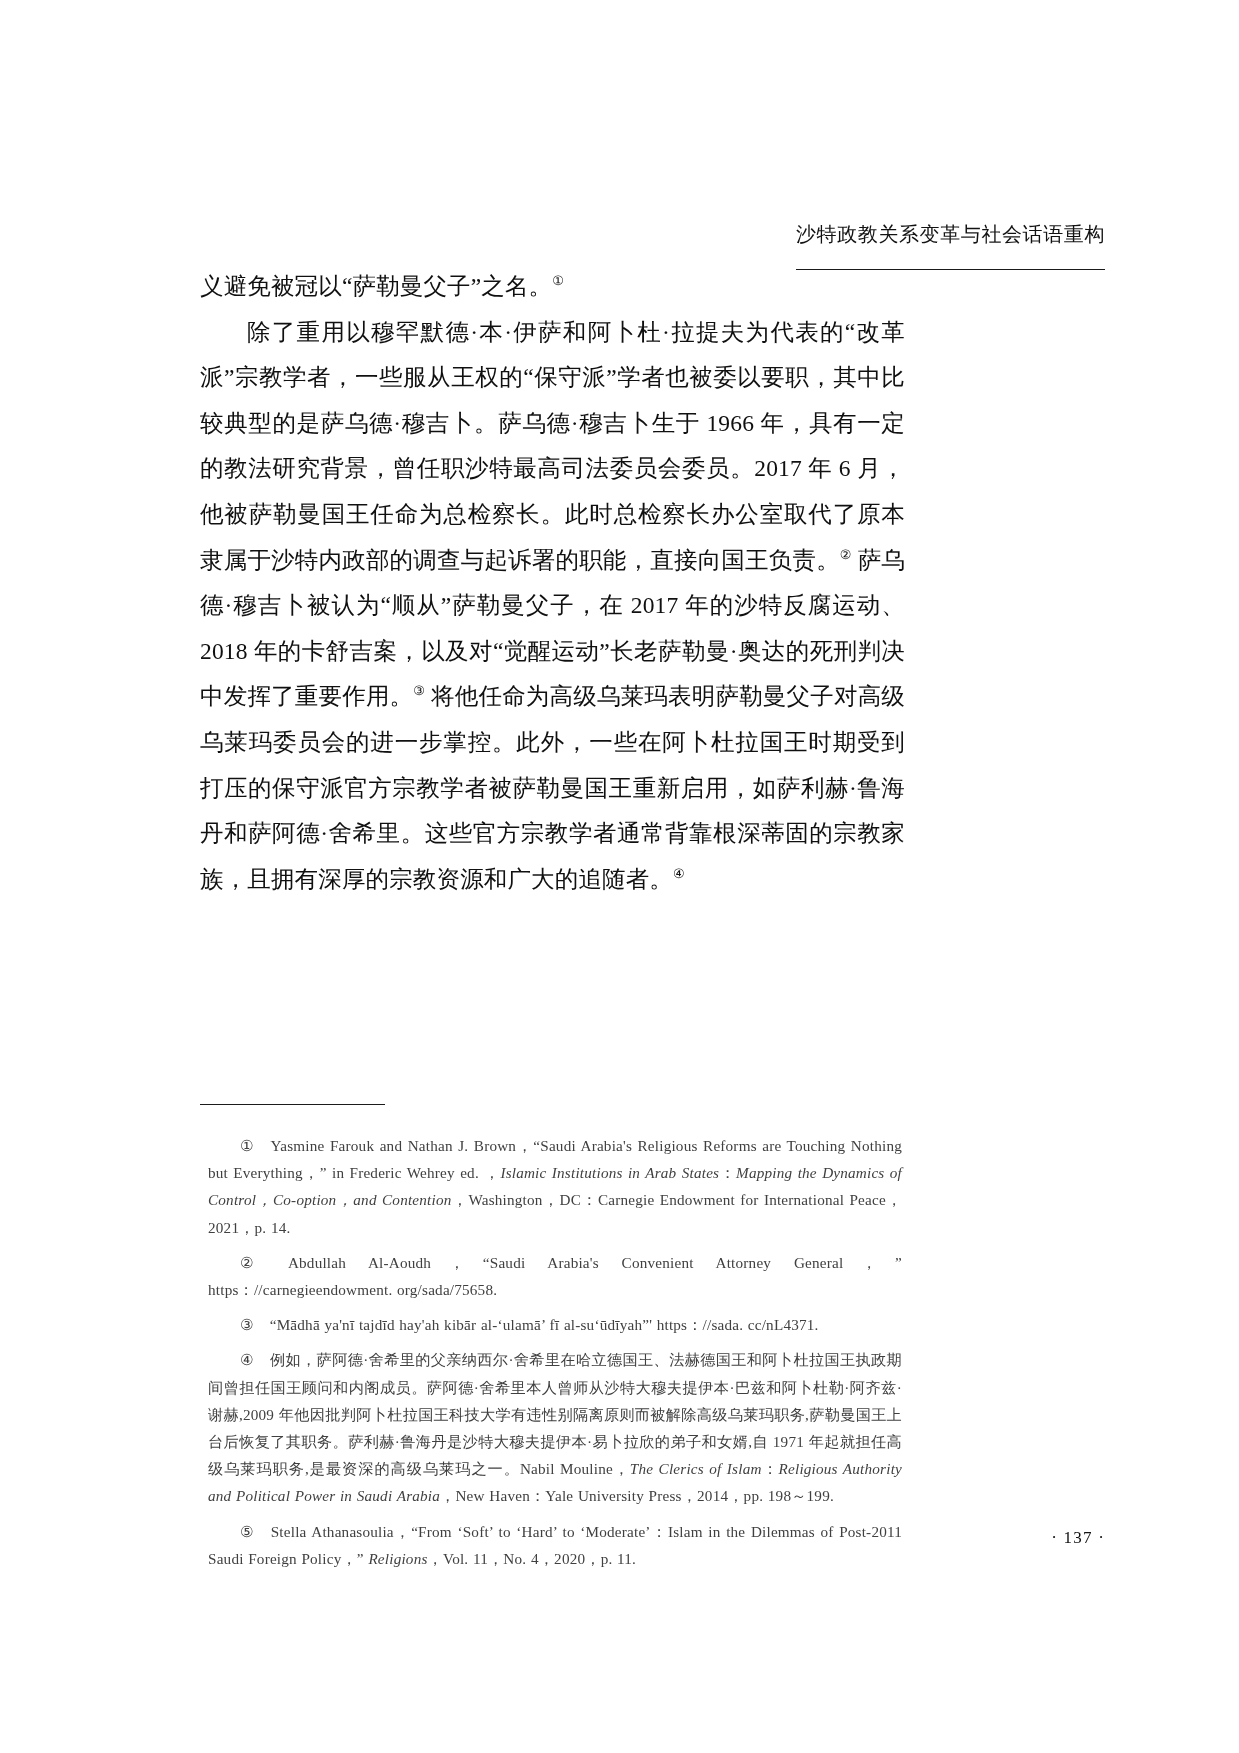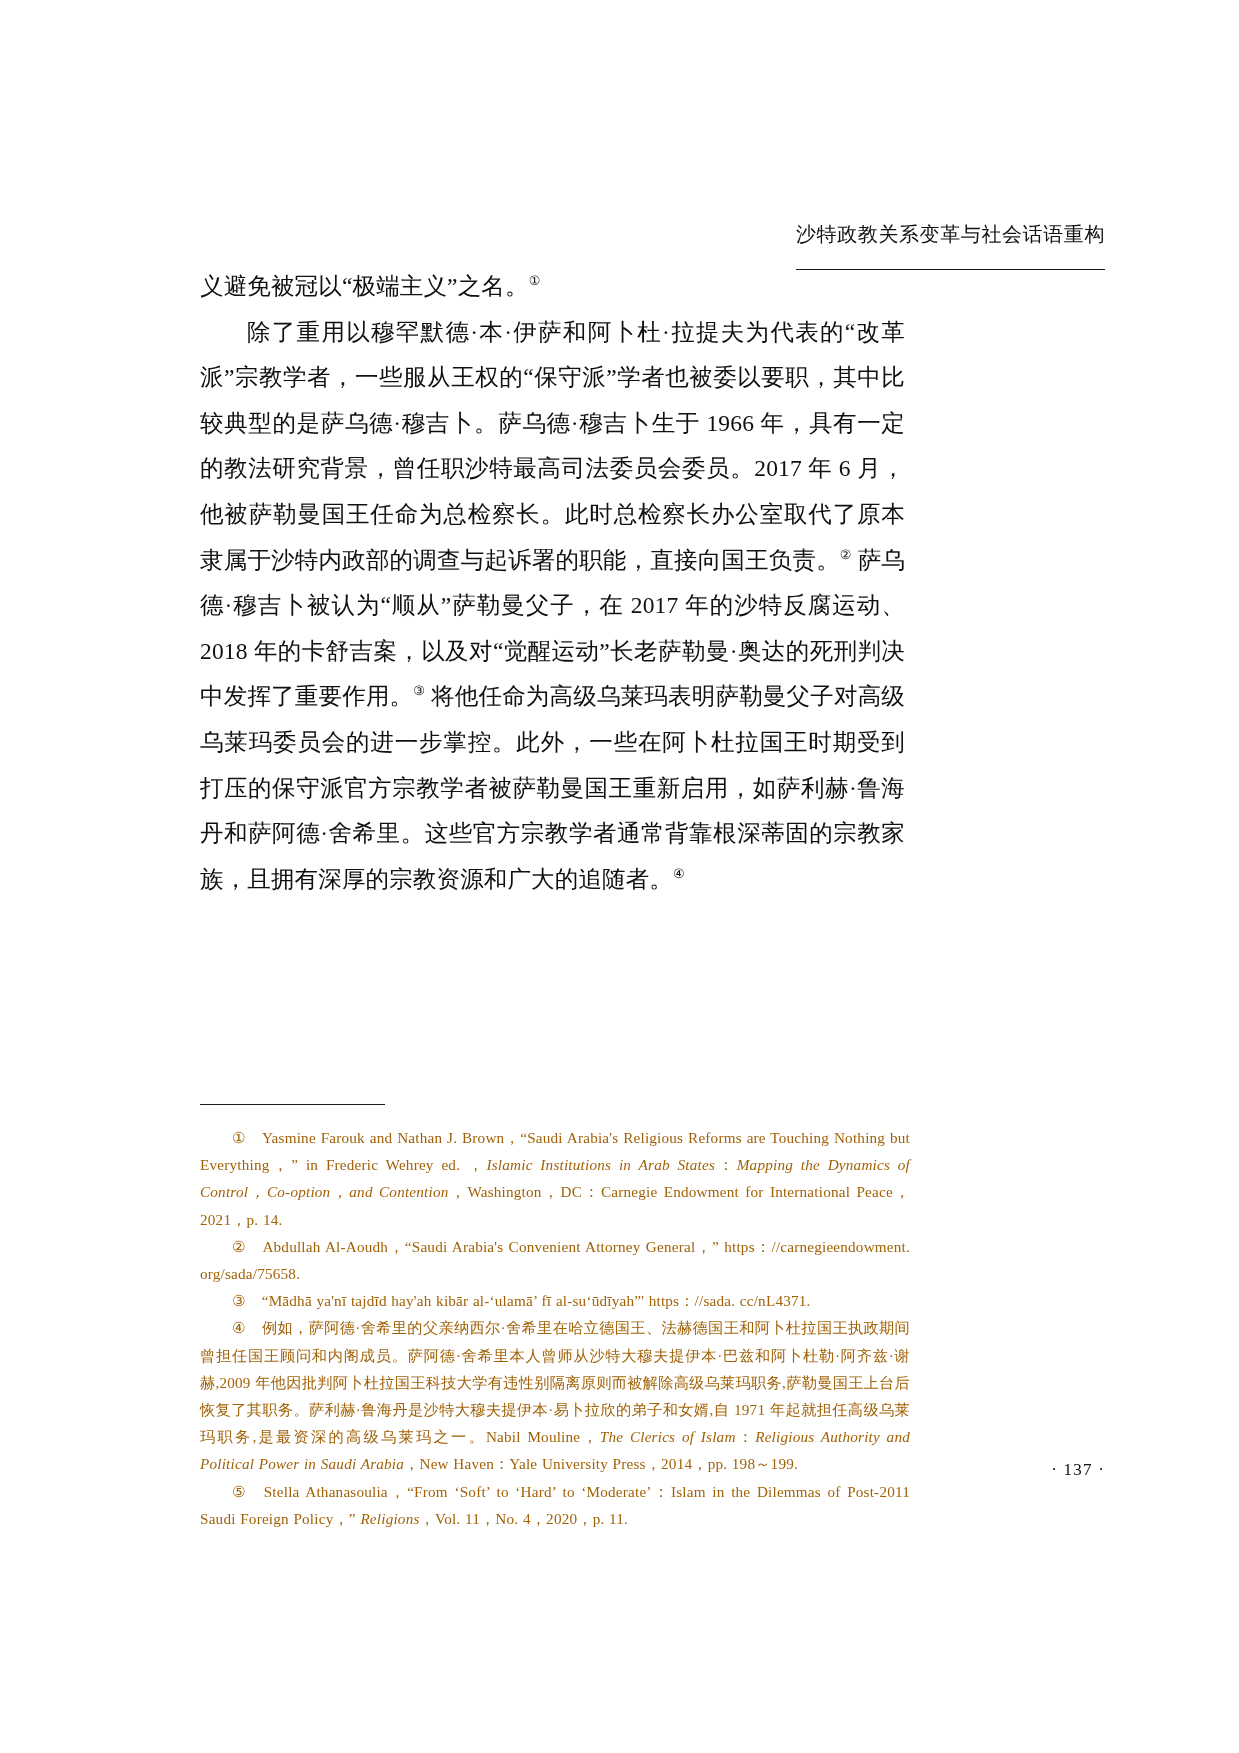--- a/index.html
+++ b/index.html
@@ -75,58 +75,58 @@
     position: absolute;
     top: 1124px;
     left: 200px;
     width: 710px;
   }
   .fn {
     font-size: 15.2px;
     line-height: 27.2px;
     text-align: justify;
     text-justify: inter-ideograph;
-    margin: 0;
-    color: #a16207;
+    margin: 8px;
+    color: #404040;
     text-indent: 2.1em;
     word-spacing: 0.6px;
   }
   .fn i, .fn em {
     font-style: italic;
   }
   .fn .mark {
     font-style: normal;
     letter-spacing: 0.5px;
   }
   .fn .sp { letter-spacing: 0.2px; }
 
   
   .page-number {
     position: absolute;
-    top: 1460px;
+    top: 1528px;
     left: 200px;
     width: 905px;
     text-align: right;
     font-size: 17px;
     letter-spacing: 1.2px;
     color: #111111;
   }
 </style>
 </head>
 <body>
 
 <div class="page">
 
   <div class="header">
     <span class="header-title">沙特政教关系变革与社会话语重构</span>
   </div>
 
   <div class="body-block">
 
-    <p class="para"><span>义避免被冠以“极端主义”之名。</span><span class="sup">①</span></p>
+    <p class="para"><span>义避免被冠以“萨勒曼父子”之名。</span><span class="sup">①</span></p>
 
     <p class="para indent"><span>除了重用以穆罕默德·本·伊萨和阿卜杜·拉提夫为代表的“改革派”宗教学者，一些服从王权的“保守派”学者也被委以要职，其中比较典型的是萨乌德·穆吉卜。萨乌德·穆吉卜生于 1966 年，具有一定的教法研究背景，曾任职沙特最高司法委员会委员。2017 年 6 月，他被萨勒曼国王任命为总检察长。此时总检察长办公室取代了原本隶属于沙特内政部的调查与起诉署的职能，直接向国王负责。</span><span class="sup">②</span><span> 萨乌德·穆吉卜被认为“顺从”萨勒曼父子，在 2017 年的沙特反腐运动、2018 年的卡舒吉案，以及对“觉醒运动”长老萨勒曼·奥达的死刑判决中发挥了重要作用。</span><span class="sup">③</span><span> 将他任命为高级乌莱玛表明萨勒曼父子对高级乌莱玛委员会的进一步掌控。此外，一些在阿卜杜拉国王时期受到打压的保守派官方宗教学者被萨勒曼国王重新启用，如萨利赫·鲁海丹和萨阿德·舍希里。这些官方宗教学者通常背靠根深蒂固的宗教家族，且拥有深厚的宗教资源和广大的追随者。</span><span class="sup">④</span></p>
 
 
   </div>
 
   <div class="fn-rule"></div>
 
   <div class="footnotes">
     <p class="fn"><span class="mark">① </span><span class="sp">Yasmine Farouk and Nathan J. Brown，“Saudi Arabia's Religious Reforms are Touching Nothing but Everything，” in Frederic Wehrey ed. ，</span><em class="sp">Islamic Institutions in Arab States</em><span class="sp">：</span><em class="sp">Mapping the Dynamics of Control，Co-option，and Contention</em><span class="sp">，Washington，DC：Carnegie Endowment for International Peace，2021，p. 14.</span></p>

